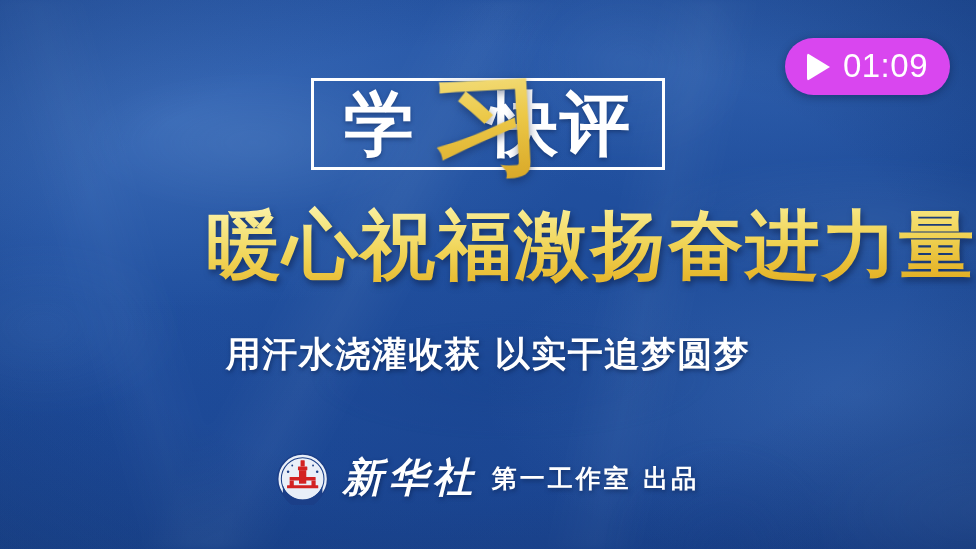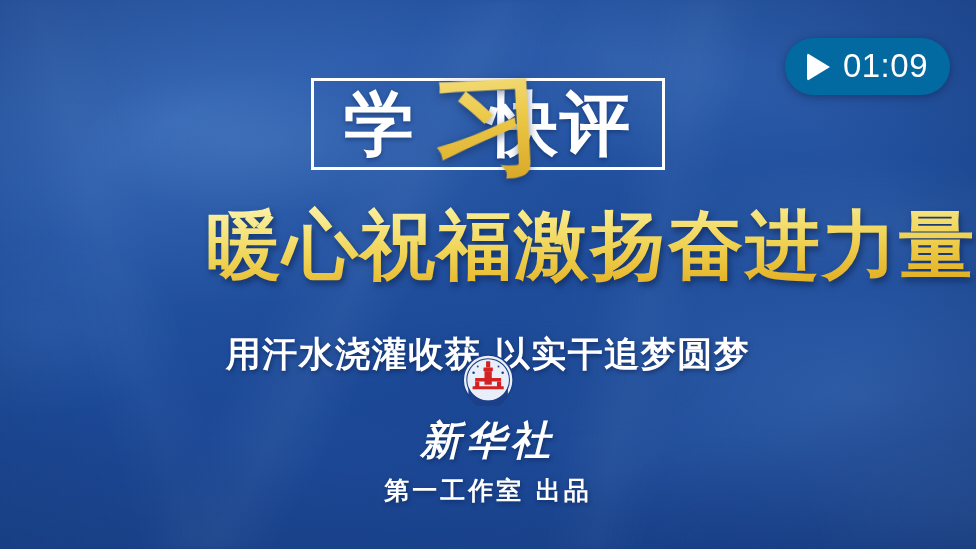--- a/index.html
+++ b/index.html
@@ -65,21 +65,21 @@
   
   .duration-badge {
     position: absolute;
     top: 38px;
     right: 26px;
     height: 57px;
     padding: 0 22px 0 20px;
     display: flex;
     align-items: center;
     gap: 13px;
-    background: #0369a1;
+    background: #d946ef;
     border-radius: 29px;
     box-shadow: 0 2px 9px rgba(4,18,48,0.38);
   }
   .play-triangle {
     width: 0; height: 0;
     border-left: 23px solid #ffffff;
     border-top: 14px solid transparent;
     border-bottom: 14px solid transparent;
     border-radius: 3px;
     margin-left: 2px;
@@ -187,21 +187,20 @@
 
   
   .footer {
     position: absolute;
     bottom: 44px;
     left: 50%;
     transform: translateX(-50%);
     display: flex;
     align-items: center;
     gap: 14px;
-    flex-direction: column;
   }
   .xinhua-emblem {
     width: 52px;
     height: 52px;
     position: relative;
     flex: 0 0 auto;
   }
   .brand-name {
     font-family: "DejaVu Serif", "Liberation Serif", serif;
     font-weight: 700;

